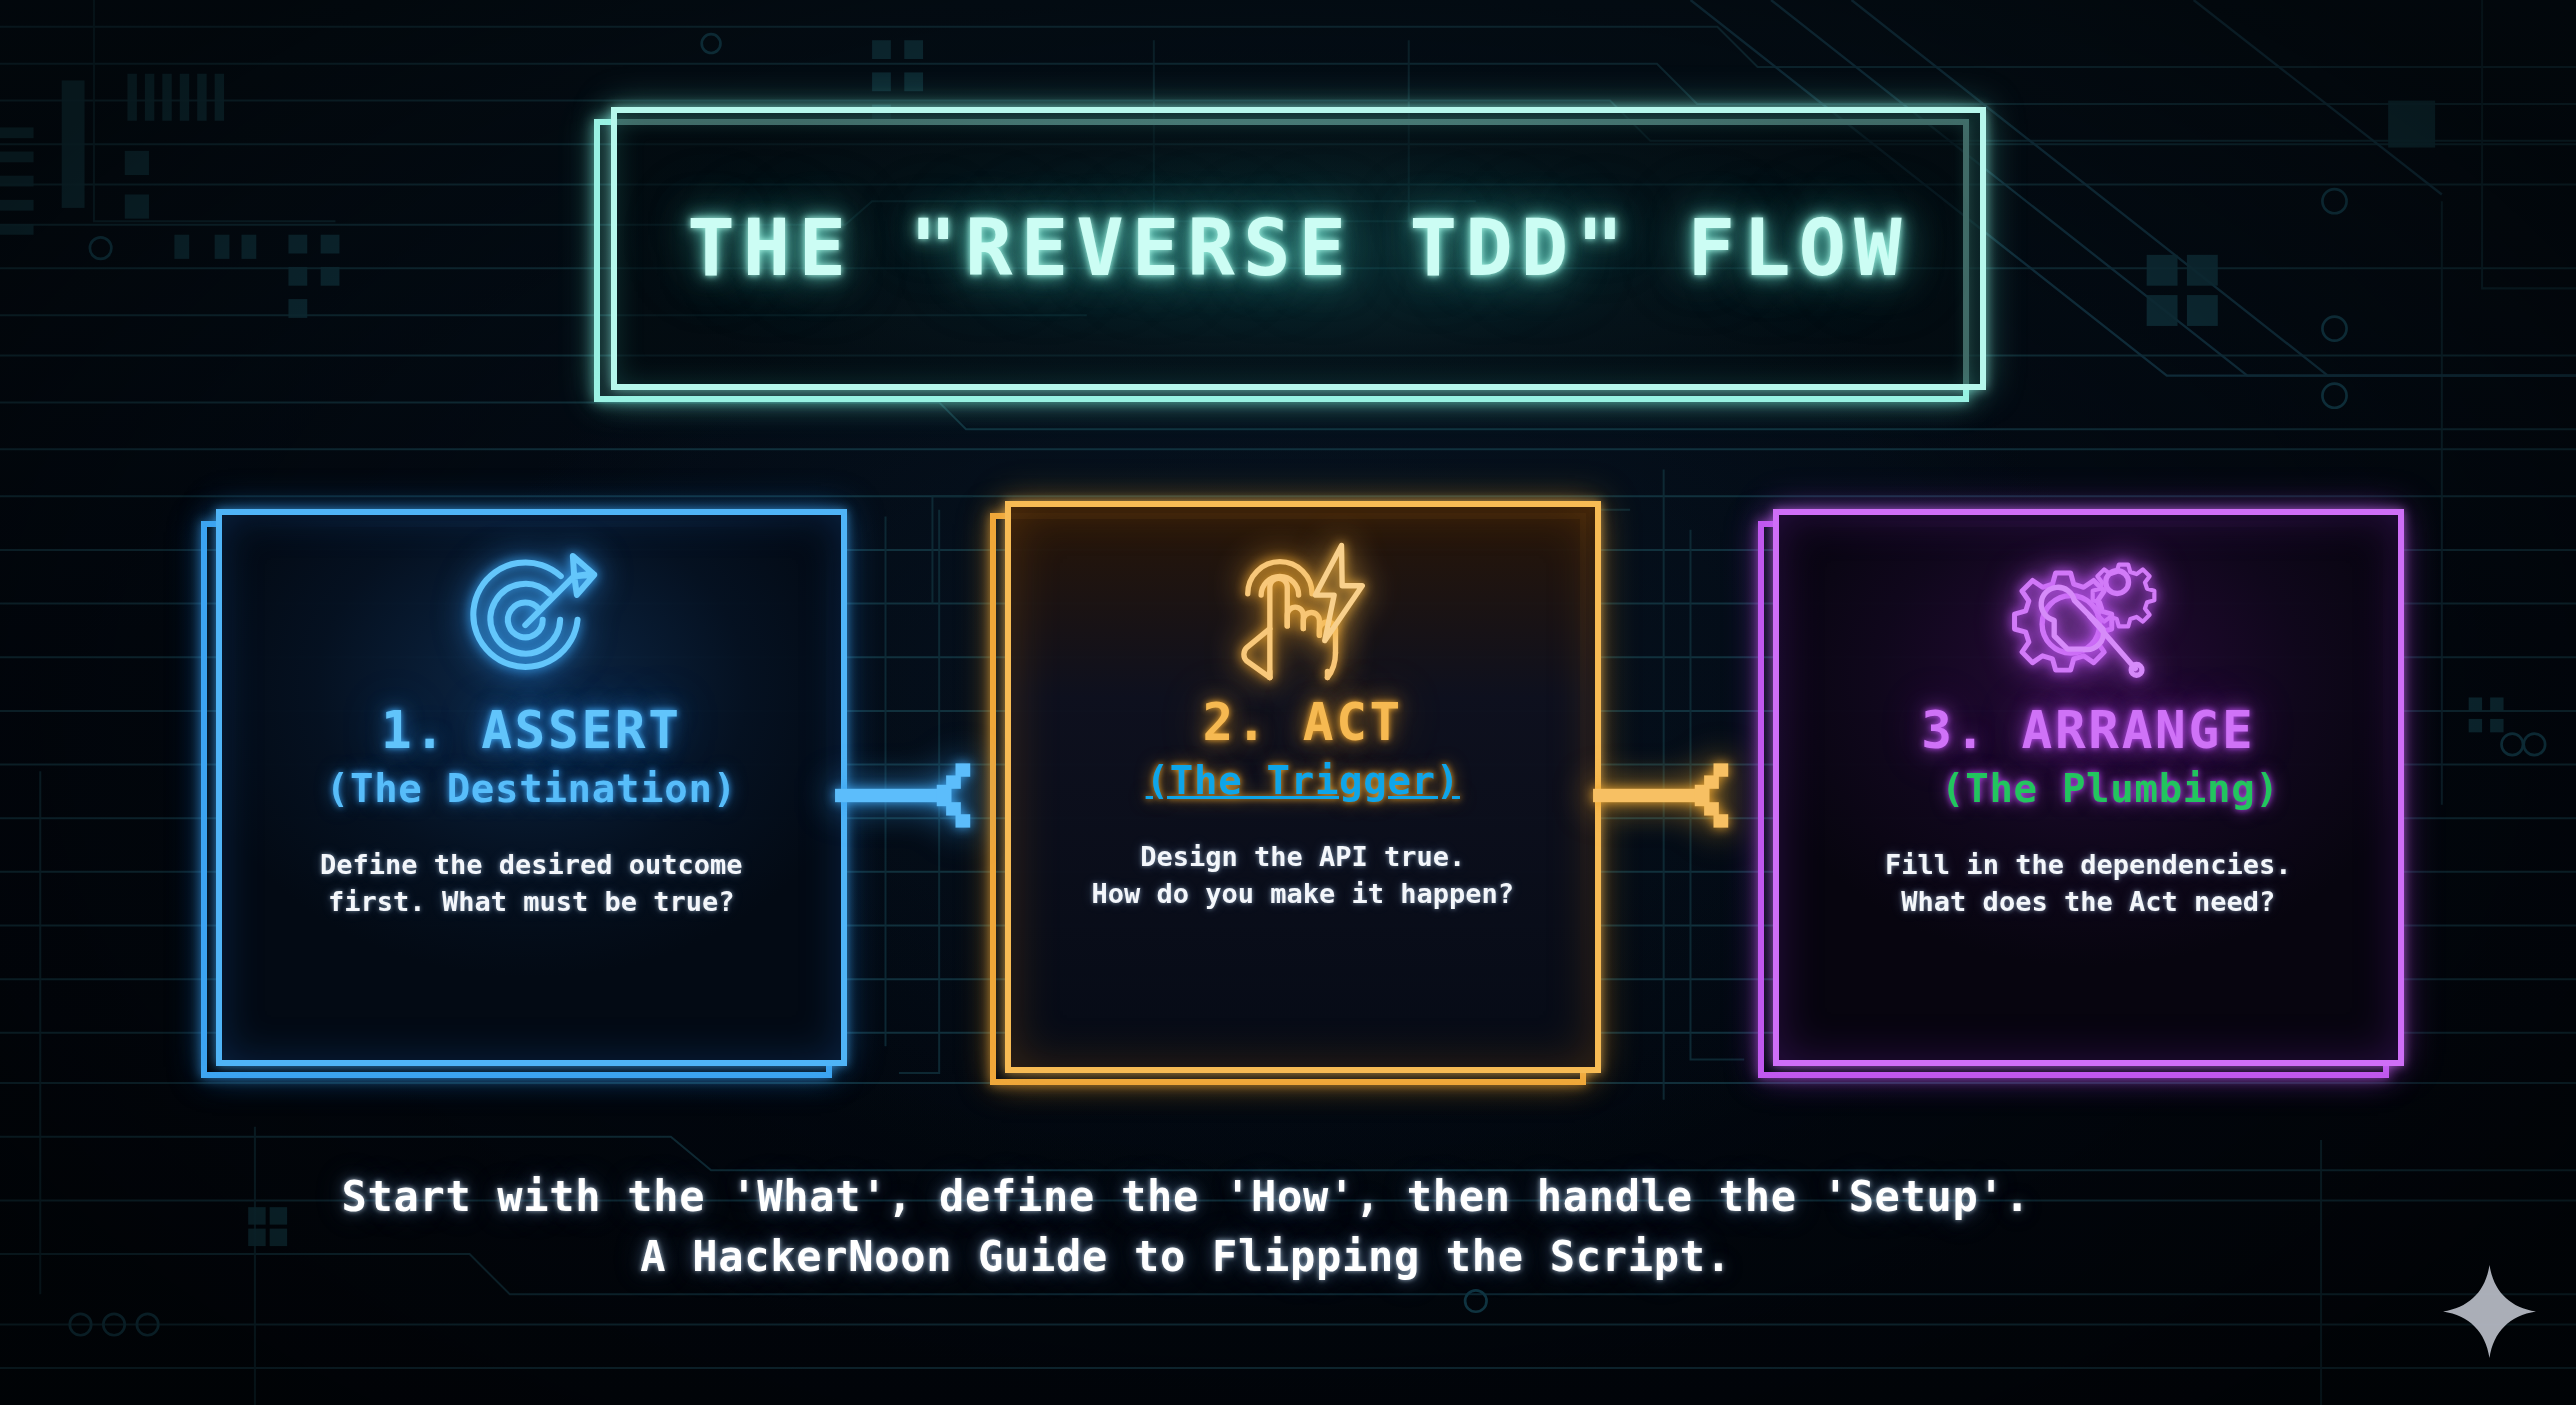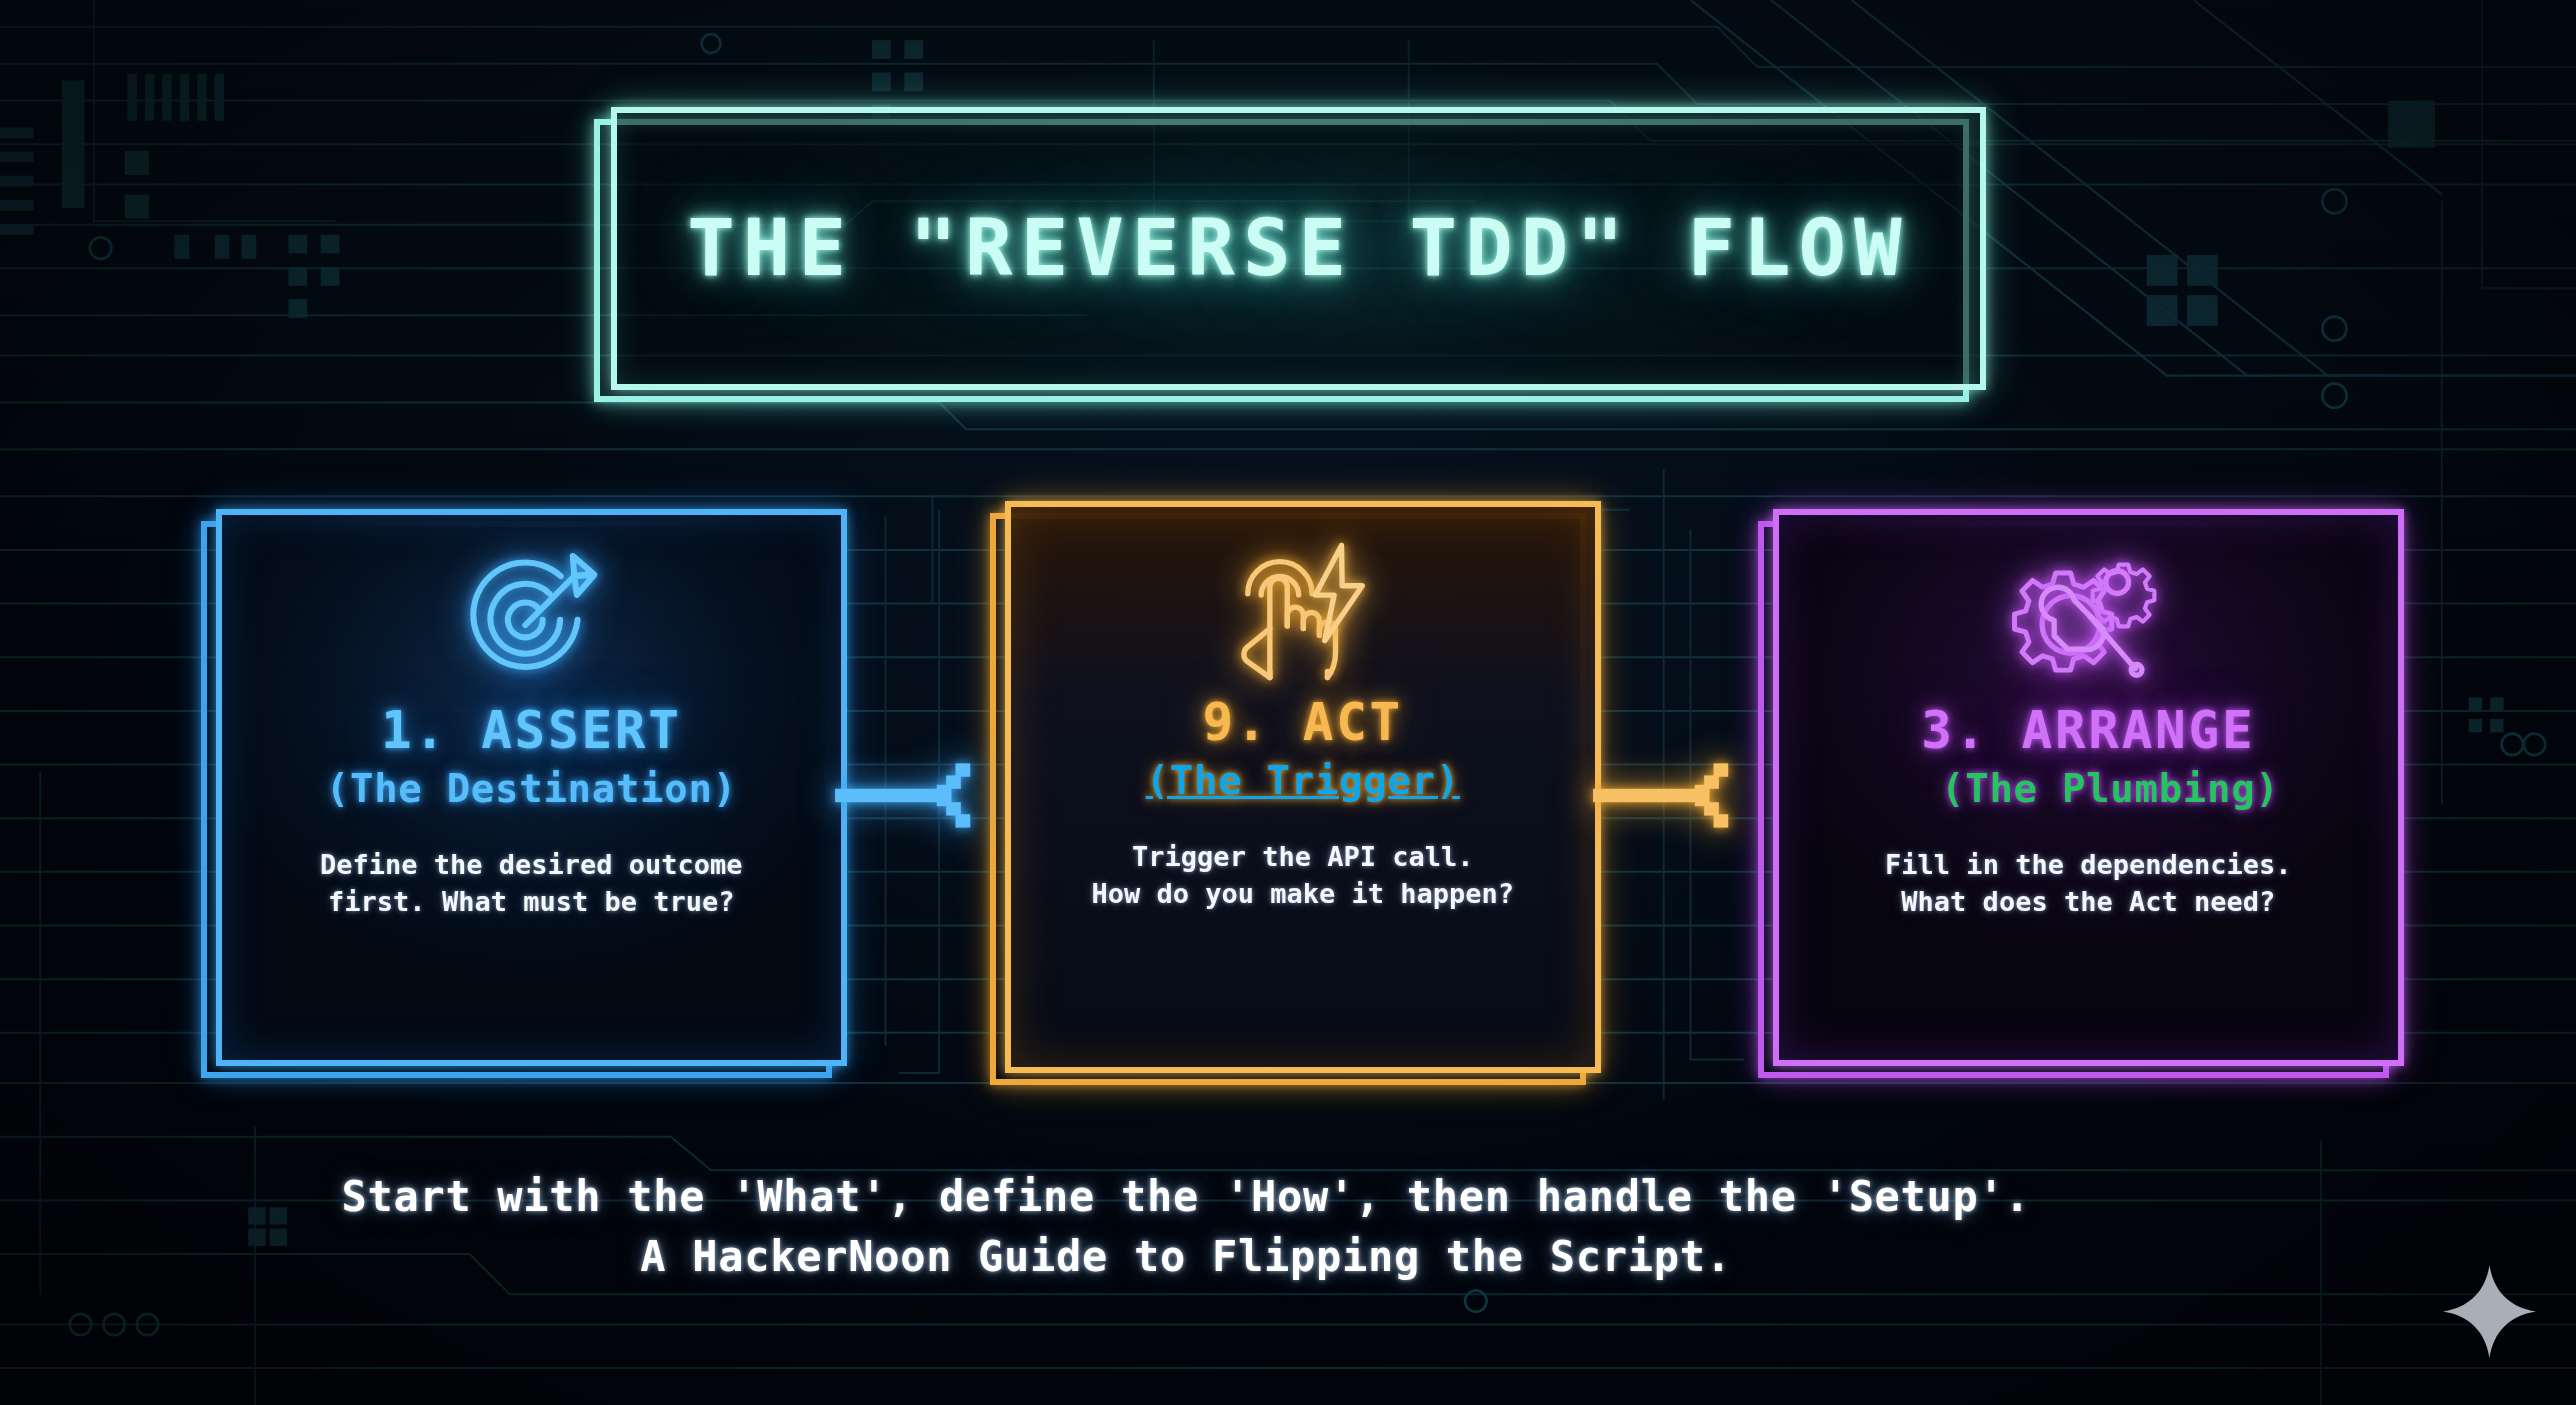--- a/index.html
+++ b/index.html
@@ -486,23 +486,23 @@
 
             <path d="M58 132 L24 160 a14 14 0 0 0 -1 20 L58 205"></path>
             <path d="M156 168 q0 22 -12 37"></path>
             <path d="M144 205 L144 196"></path>
             <path d="M58 205 L58 196"></path>
           </g>
 
           <path d="M165 8 L126 82 L154 82 L140 150 L196 68 L166 68 Z" fill="none" stroke="#f8d08c" stroke-width="8" stroke-linejoin="round" style="filter: drop-shadow(0 0 8px #f2b342) drop-shadow(0 0 24px rgba(242,180,70,0.8));"></path>
         </svg>
       </div>
-      <div class="card-title">9. ACT</div>
+      <div class="card-title">2. ACT</div>
       <div class="card-subtitle">(The Trigger)</div>
-      <div class="card-desc">Trigger the API call.
+      <div class="card-desc">Design the API true.
 How do you make it happen?</div>
     </div>
   </div>
 
   <div class="card" id="card-arrange">
     <div class="card-outer"></div>
     <div class="card-inner"></div>
     <div class="card-content">
       <div class="card-icon">
         <svg width="144" height="138" viewBox="0 0 215 205">

